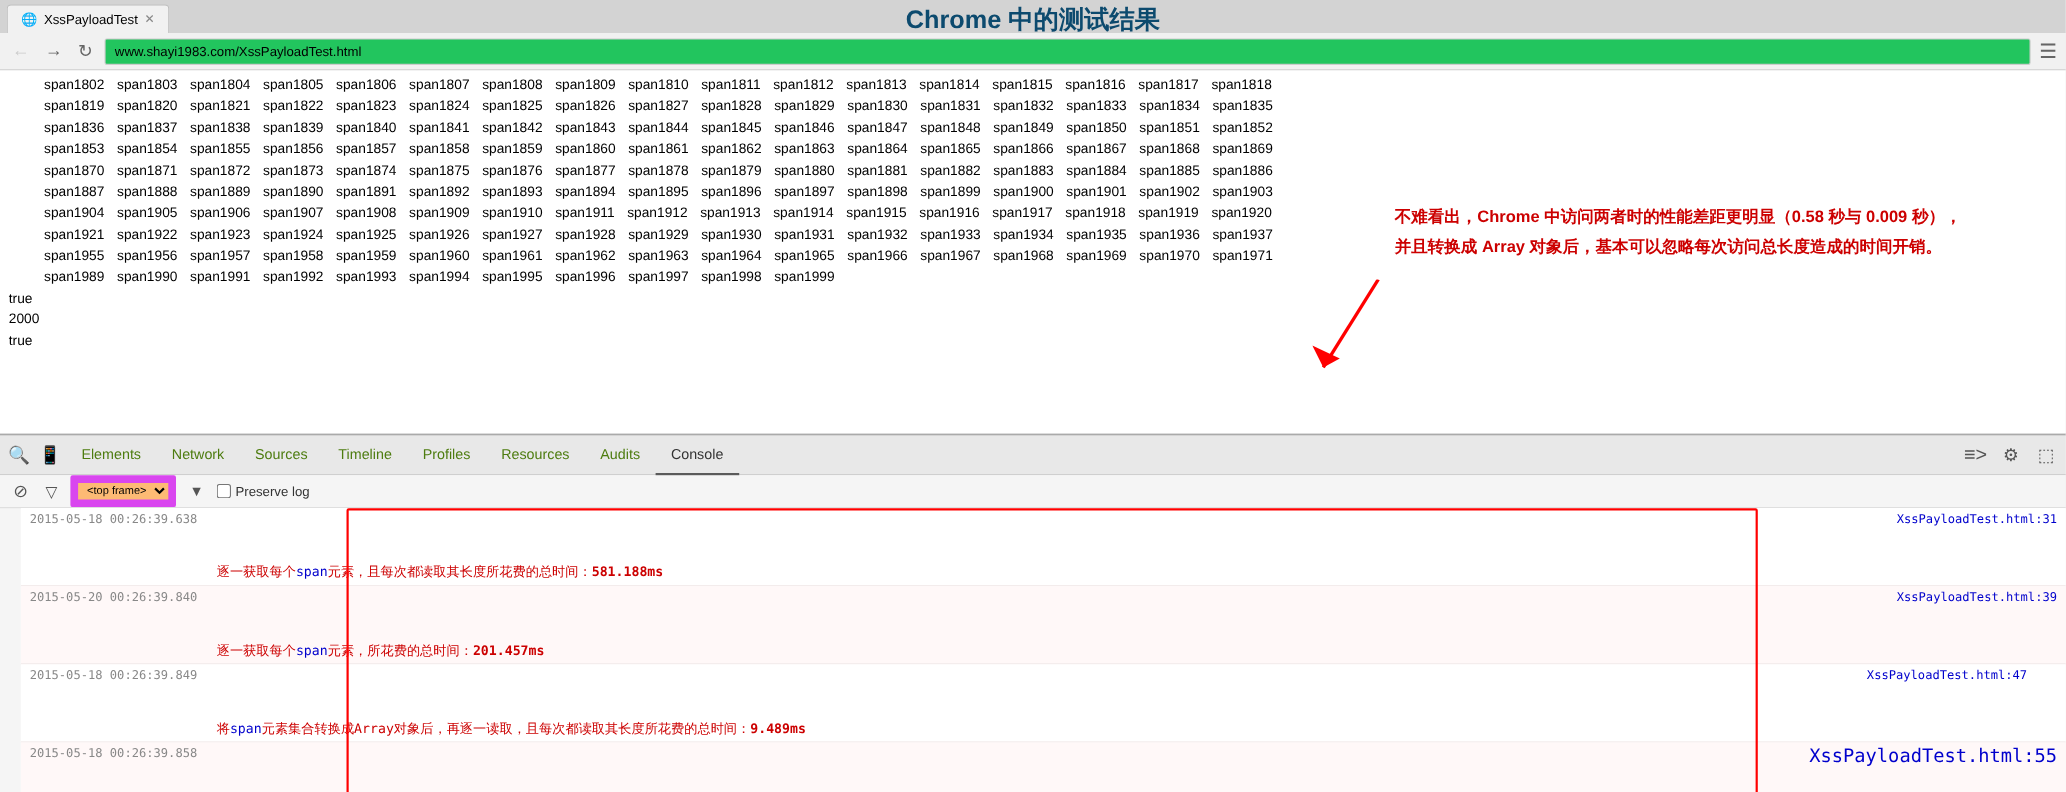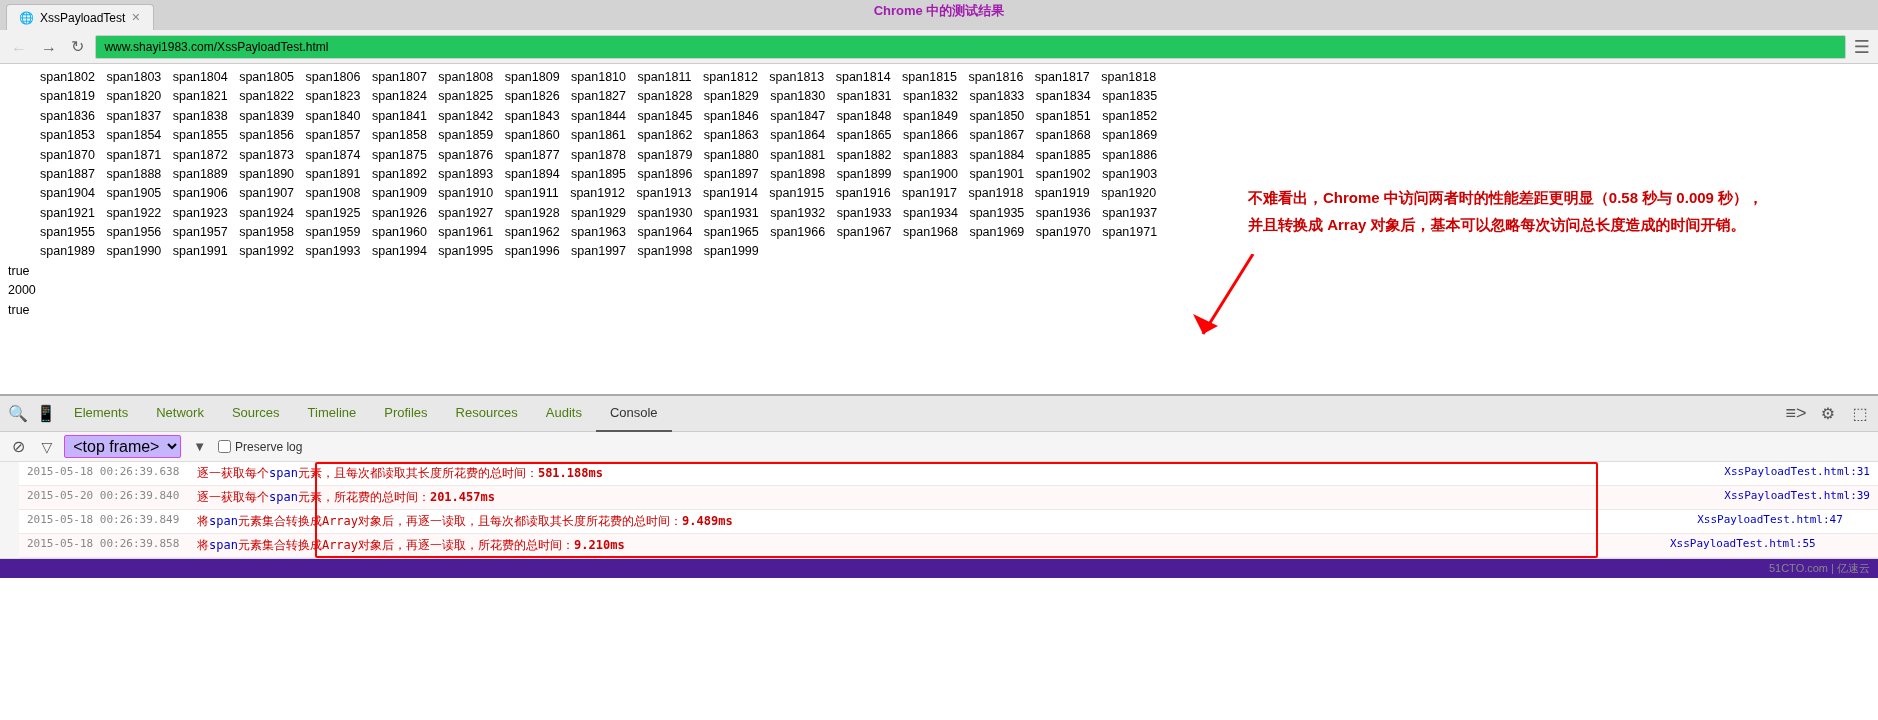--- a/index.html
+++ b/index.html
@@ -149,23 +149,23 @@
     }
     .console-toolbar-btn {
       font-size: 13px;
       color: #555;
       cursor: pointer;
       background: none;
       border: none;
       padding: 2px 4px;
     }
     .console-frame-select {
-      font-size: 16px;
-      border: 1px solid #d946ef;
-      background: #c4b5fd;
+      font-size: 10px;
+      border: 7px solid #d946ef;
+      background: #fdba74;
       padding: 1px 4px;
       border-radius: 2px;
       cursor: pointer;
     }
     .console-preserve {
       display: flex;
       align-items: center;
       gap: 4px;
       font-size: 12px;
       color: #333;
@@ -189,20 +189,21 @@
     .console-entry:nth-child(odd) { background: #fff; }
     .console-entry-time {
       color: #888;
       font-size: 11px;
       min-width: 170px;
       flex-shrink: 0;
     }
     .console-entry-msg {
       flex: 1;
       color: #c00;
+      margin-top: 47px;
     }
     .console-entry-msg span.highlight-blue { color: #00c; font-weight: normal; }
     .console-entry-file {
       color: #00c;
       font-size: 11px;
       min-width: 200px;
       text-align: right;
       cursor: pointer;
     }
 
@@ -227,21 +228,21 @@
 <div class="browser-frame">
 
   <div class="tab-bar-wrapper" style="position:relative;">
     <div class="tab-bar">
       <div class="tab-item">
         <span class="tab-favicon">🌐</span>
         <span>XssPayloadTest</span>
         <span class="tab-close">✕</span>
       </div>
       <div style="position:absolute; left:50%; transform:translateX(-50%); top:2px; z-index:10; pointer-events:none;">
-        <span style="font-size:13px; font-weight:bold; color:#a21caf;">Chrome 中的测试结果</span>
+        <span style="font-size:23px; font-weight:bold; color:#0c4a6e;">Chrome 中的测试结果</span>
       </div>
     </div>
 
     <div class="address-bar">
       <button class="nav-btn disabled">←</button>
       <button class="nav-btn">→</button>
       <button class="nav-btn">↻</button>
       <input class="address-input" type="text" value="www.shayi1983.com/XssPayloadTest.html" style="">
       <button class="browser-menu-btn">☰</button>
     </div>
@@ -263,21 +264,21 @@
       <div>2000</div>
       <div>true</div>
     </div>
 
     <div style="position:absolute; right:60px; top:120px; width:570px; pointer-events:none; z-index:5;">
 
       <svg width="70" height="90" style="position:absolute; left:-55px; top:70px;">
         <line x1="60" y1="0" x2="10" y2="80" stroke="red" stroke-width="3"></line>
         <polygon points="10,80 0,60 25,72" fill="red"></polygon>
       </svg>
-      <div style="font-size:15px; font-weight:bold; color:#c00; line-height:1.8;">
+      <div style="font-size:15px; font-weight:bold; color:#c00; line-height:1.8;margin-left:20px;">
         <div>不难看出，Chrome 中访问两者时的性能差距更明显（0.58 秒与 0.009 秒），</div>
         <div>并且转换成 Array 对象后，基本可以忽略每次访问总长度造成的时间开销。</div>
       </div>
     </div>
   </div>
 
   <div class="devtools">
 
     <div class="devtools-toolbar">
       <button class="dt-icon-btn" title="Inspect Element">🔍</button>
@@ -352,21 +353,21 @@
             <span>将</span><span class="highlight-blue">span</span><span>元素集合转换成Array对象后，再逐一读取，且每次都读取其长度所花费的总时间：<strong>9.489ms</strong></span>
           </span>
           <span class="console-entry-file" style="color:#00c; font-size:11px; min-width:200px; text-align:center; cursor:pointer;">XssPayloadTest.html:47</span>
         </div>
 
         <div class="console-entry">
           <span class="console-entry-time">2015-05-18  00:26:39.858</span>
           <span class="console-entry-msg">
             <span>将</span><span class="highlight-blue">span</span><span>元素集合转换成Array对象后，再逐一读取，所花费的总时间：<strong>9.210ms</strong></span>
           </span>
-          <span class="console-entry-file" style="color:#00c; font-size:11px; min-width:200px; text-align:left; cursor:pointer;">XssPayloadTest.html:55</span>
+          <span class="console-entry-file" style="color:#00c; font-size:17px; min-width:200px; text-align:left; cursor:pointer;">XssPayloadTest.html:55</span>
         </div>
 
       </div>
     </div>
 
     <div style="display:flex; justify-content:flex-end; align-items:center; padding:2px 8px; font-size:11px; color:#888; background:#4c1d95; border-top:1px solid #ddd;">
       <span>51CTO.com | 亿速云</span>
     </div>
   </div>
 </div>

